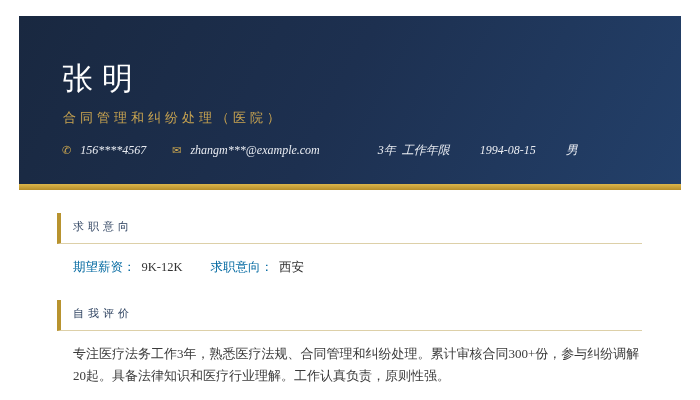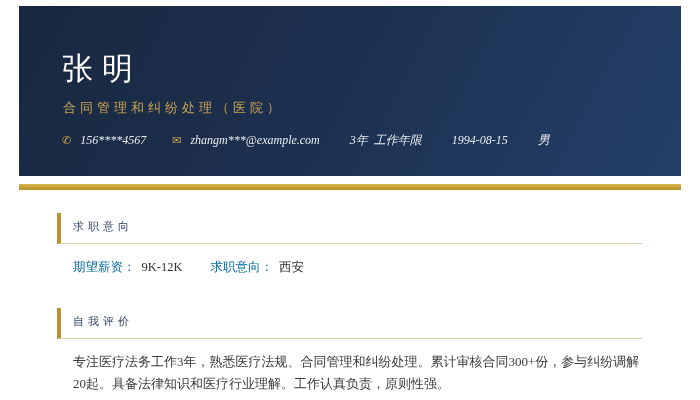--- a/index.html
+++ b/index.html
@@ -3,21 +3,21 @@
 <meta charset="utf-8">
 <style>
   html,body{margin:0;padding:0;}
   body{
     width:700px;height:400px;position:relative;background:#ffffff;
     font-family:"Liberation Serif","DejaVu Serif",serif;
     overflow:hidden;
   }
   
   .banner{
-    position:absolute;left:19px;top:6px;width:662px;height:170px;
+    position:absolute;left:19px;top:16px;width:662px;height:170px;
     background:linear-gradient(118deg,#192840 0%,#1d3050 48%,#23406a 100%);
   }
   .name{
     position:absolute;left:43px;top:46px;
     font-size:31px;line-height:34px;color:#ffffff;letter-spacing:9px;
     font-weight:normal;margin:0;
   }
   .job-title{
     position:absolute;left:44px;top:93px;
     font-size:13px;color:#c9a450;letter-spacing:4px;
@@ -26,21 +26,21 @@
     position:absolute;left:43px;top:126px;right:20px;
     display:flex;align-items:center;
     font-style:italic;font-size:12px;color:#e9ecf2;white-space:nowrap;
   }
   .contact .icon{
     font-style:normal;font-size:11px;color:#cfa94f;margin-right:9px;
     font-family:"DejaVu Sans",sans-serif;
   }
   .contact .phone-text{margin-right:26px;}
   .contact .email-text{margin-right:30px;}
-  .contact .exp-group{margin-right:30px;display:flex;}
+  .contact .exp-group{margin-right:30px;display:flex;margin-left:28px;}
   .contact .exp-group .v{margin-right:6px;}
   .contact .birth{margin-right:30px;}
   
   .gold-strip{
     position:absolute;left:19px;top:184px;width:662px;height:6px;
     background:linear-gradient(#dcb64a,#b78f2b);
   }
   
   .main{position:absolute;left:57px;top:213px;width:585px;}
   .sec-header{
@@ -53,21 +53,21 @@
     letter-spacing:4px;color:#2e4260;
   }
   .fields{
     margin:15px 0 0 16px;font-size:12.5px;line-height:17px;
     display:flex;align-items:baseline;white-space:nowrap;
   }
   .fields .label{color:#0369a1;text-align:right;}
   .fields .value{color:#333333;margin-left:6px;}
   .fields .pair+.pair{margin-left:28px;}
   .pair{display:flex;align-items:baseline;}
-  .section+.section{margin-top:32px;}
+  .section+.section{margin-top:24px;}
   .paragraph{
     margin:12px 0 0 16px;width:572px;
     font-size:13px;line-height:22px;color:#3a3a3a;
     text-align:left;
   }
 </style>
 </head>
 <body>
 
 <div class="banner">

